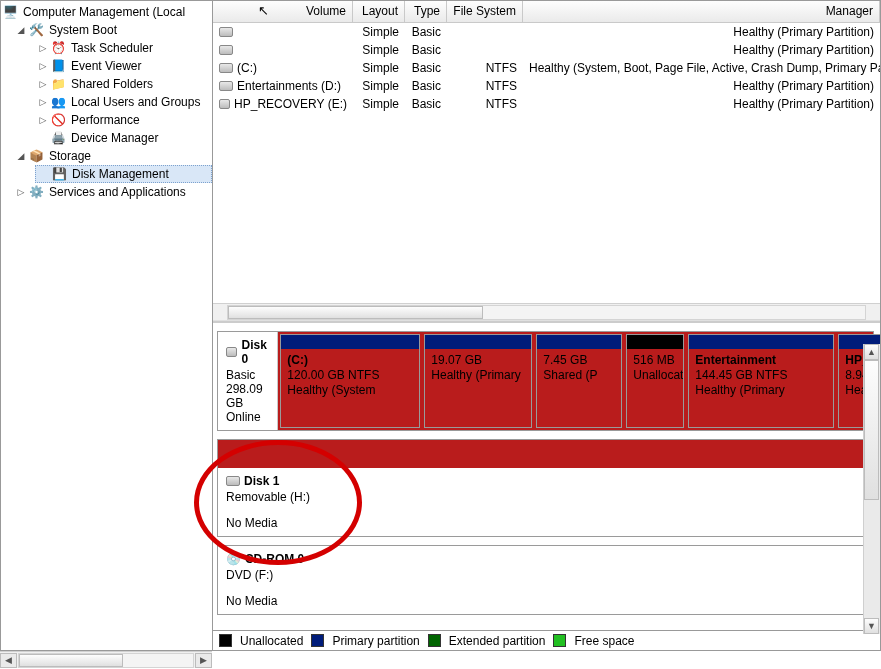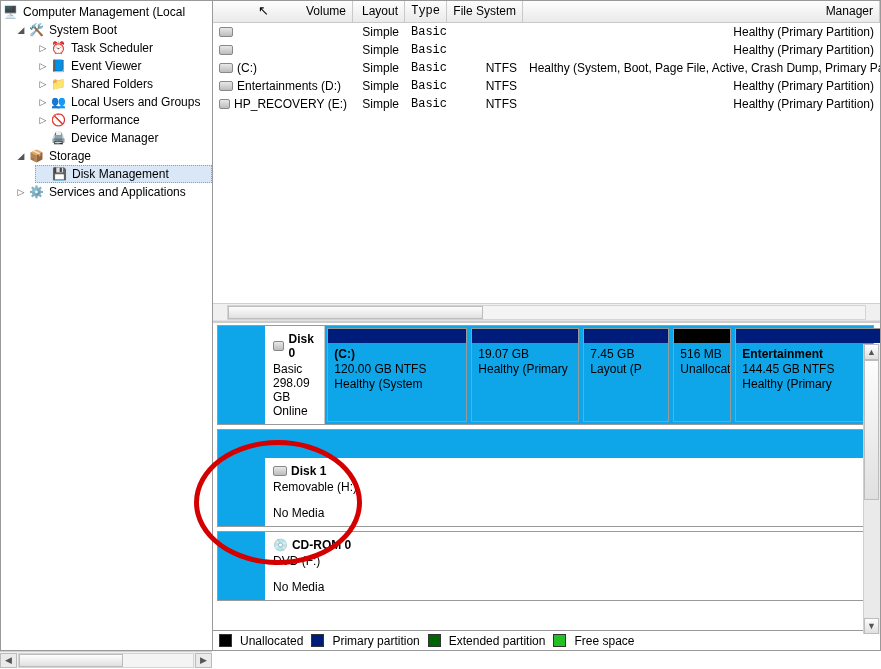--- a/index.html
+++ b/index.html
@@ -89,21 +89,21 @@
   align-items: center;
 }
 .vol-row .cell {
   padding: 1px 6px;
   font-size: 12px;
   overflow: hidden;
   white-space: nowrap;
 }
 .c-vol { width: 140px; }
 .c-lay { width: 52px; }
-.c-typ { width: 42px; font-family: Liberation Mono, monospace; }
+.c-typ { width: 42px; }
 .c-fs  { width: 76px; }
 .c-st  { flex: 1; }
 .vol-row .c-vol { display: flex; align-items: center; gap: 4px; }
 .diskicon {
   width: 14px; height: 10px;
   background: linear-gradient(#e8e8e8,#bcbcbc);
   border: 1px solid #888;
   border-radius: 2px;
   display: inline-block;
 }
@@ -125,24 +125,23 @@
   border-top: 2px solid #ccc;
 }
 .disks-rows {
   flex: 1;
   overflow: hidden;
   overflow-y: auto;
 }
 .disk-row {
   display: flex;
   border: 1px solid #9a9a9a;
-  margin: 2px 6px 4px 4px;
+  margin: 8px 6px 4px 4px;
   min-height: 92px;
-  background: #0ea5e9;
-  padding-left: 47px;
+  background: #b91c1c;
 }
 .disk-info {
   width: 130px;
   padding: 6px 8px;
   border-right: 1px solid #c8c8c8;
   font-size: 12px;
   background: #fff;
 }
 .disk-info .dname { font-weight: bold; margin-bottom: 2px; display:flex; align-items:center; gap:4px; }
 .disk-parts {
@@ -407,21 +406,21 @@
                 <div class="bar "></div>
                 <div class="ptext">
                   <div>19.07 GB</div>
                   <div>Healthy (Primary</div>
                 </div>
               </div>
               <div class="part" style="width: 86px;">
                 <div class="bar "></div>
                 <div class="ptext">
                   <div>7.45 GB</div>
-                  <div>Layout (P</div>
+                  <div>Shared (P</div>
                 </div>
               </div>
               <div class="part" style="width: 58px;">
                 <div class="bar unalloc"></div>
                 <div class="ptext">
                   <div>516 MB</div>
                   <div>Unallocated</div>
                 </div>
               </div>
               <div class="part" style="width: 146px;">

